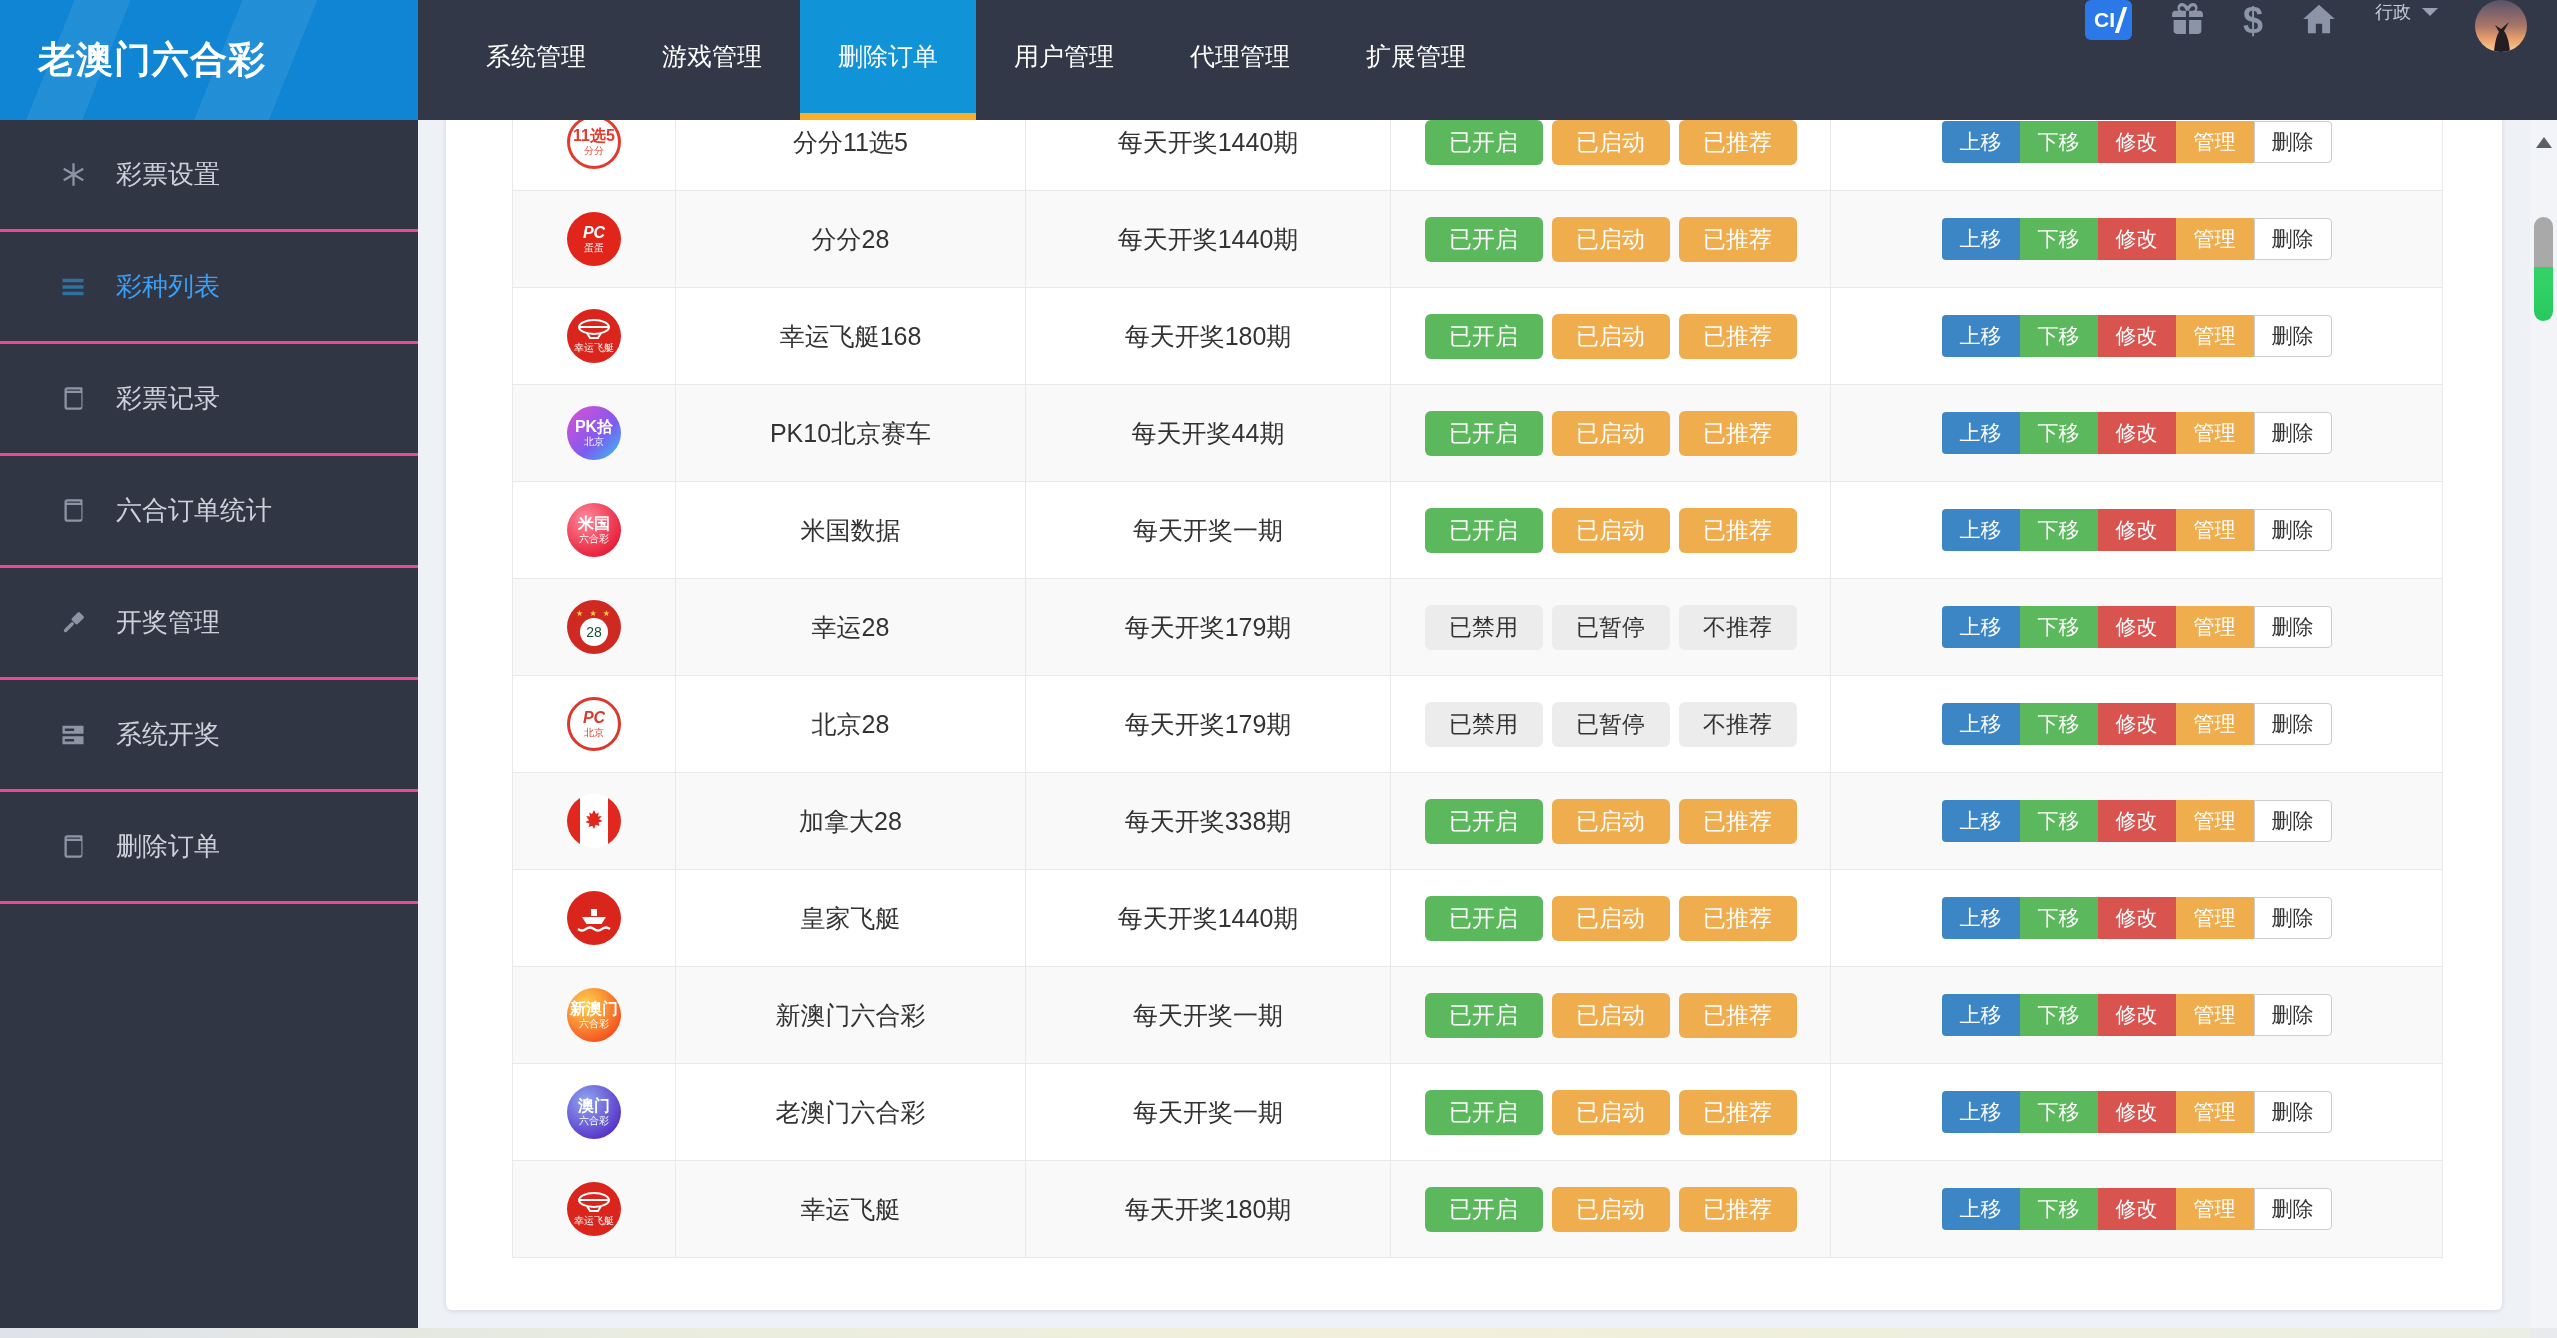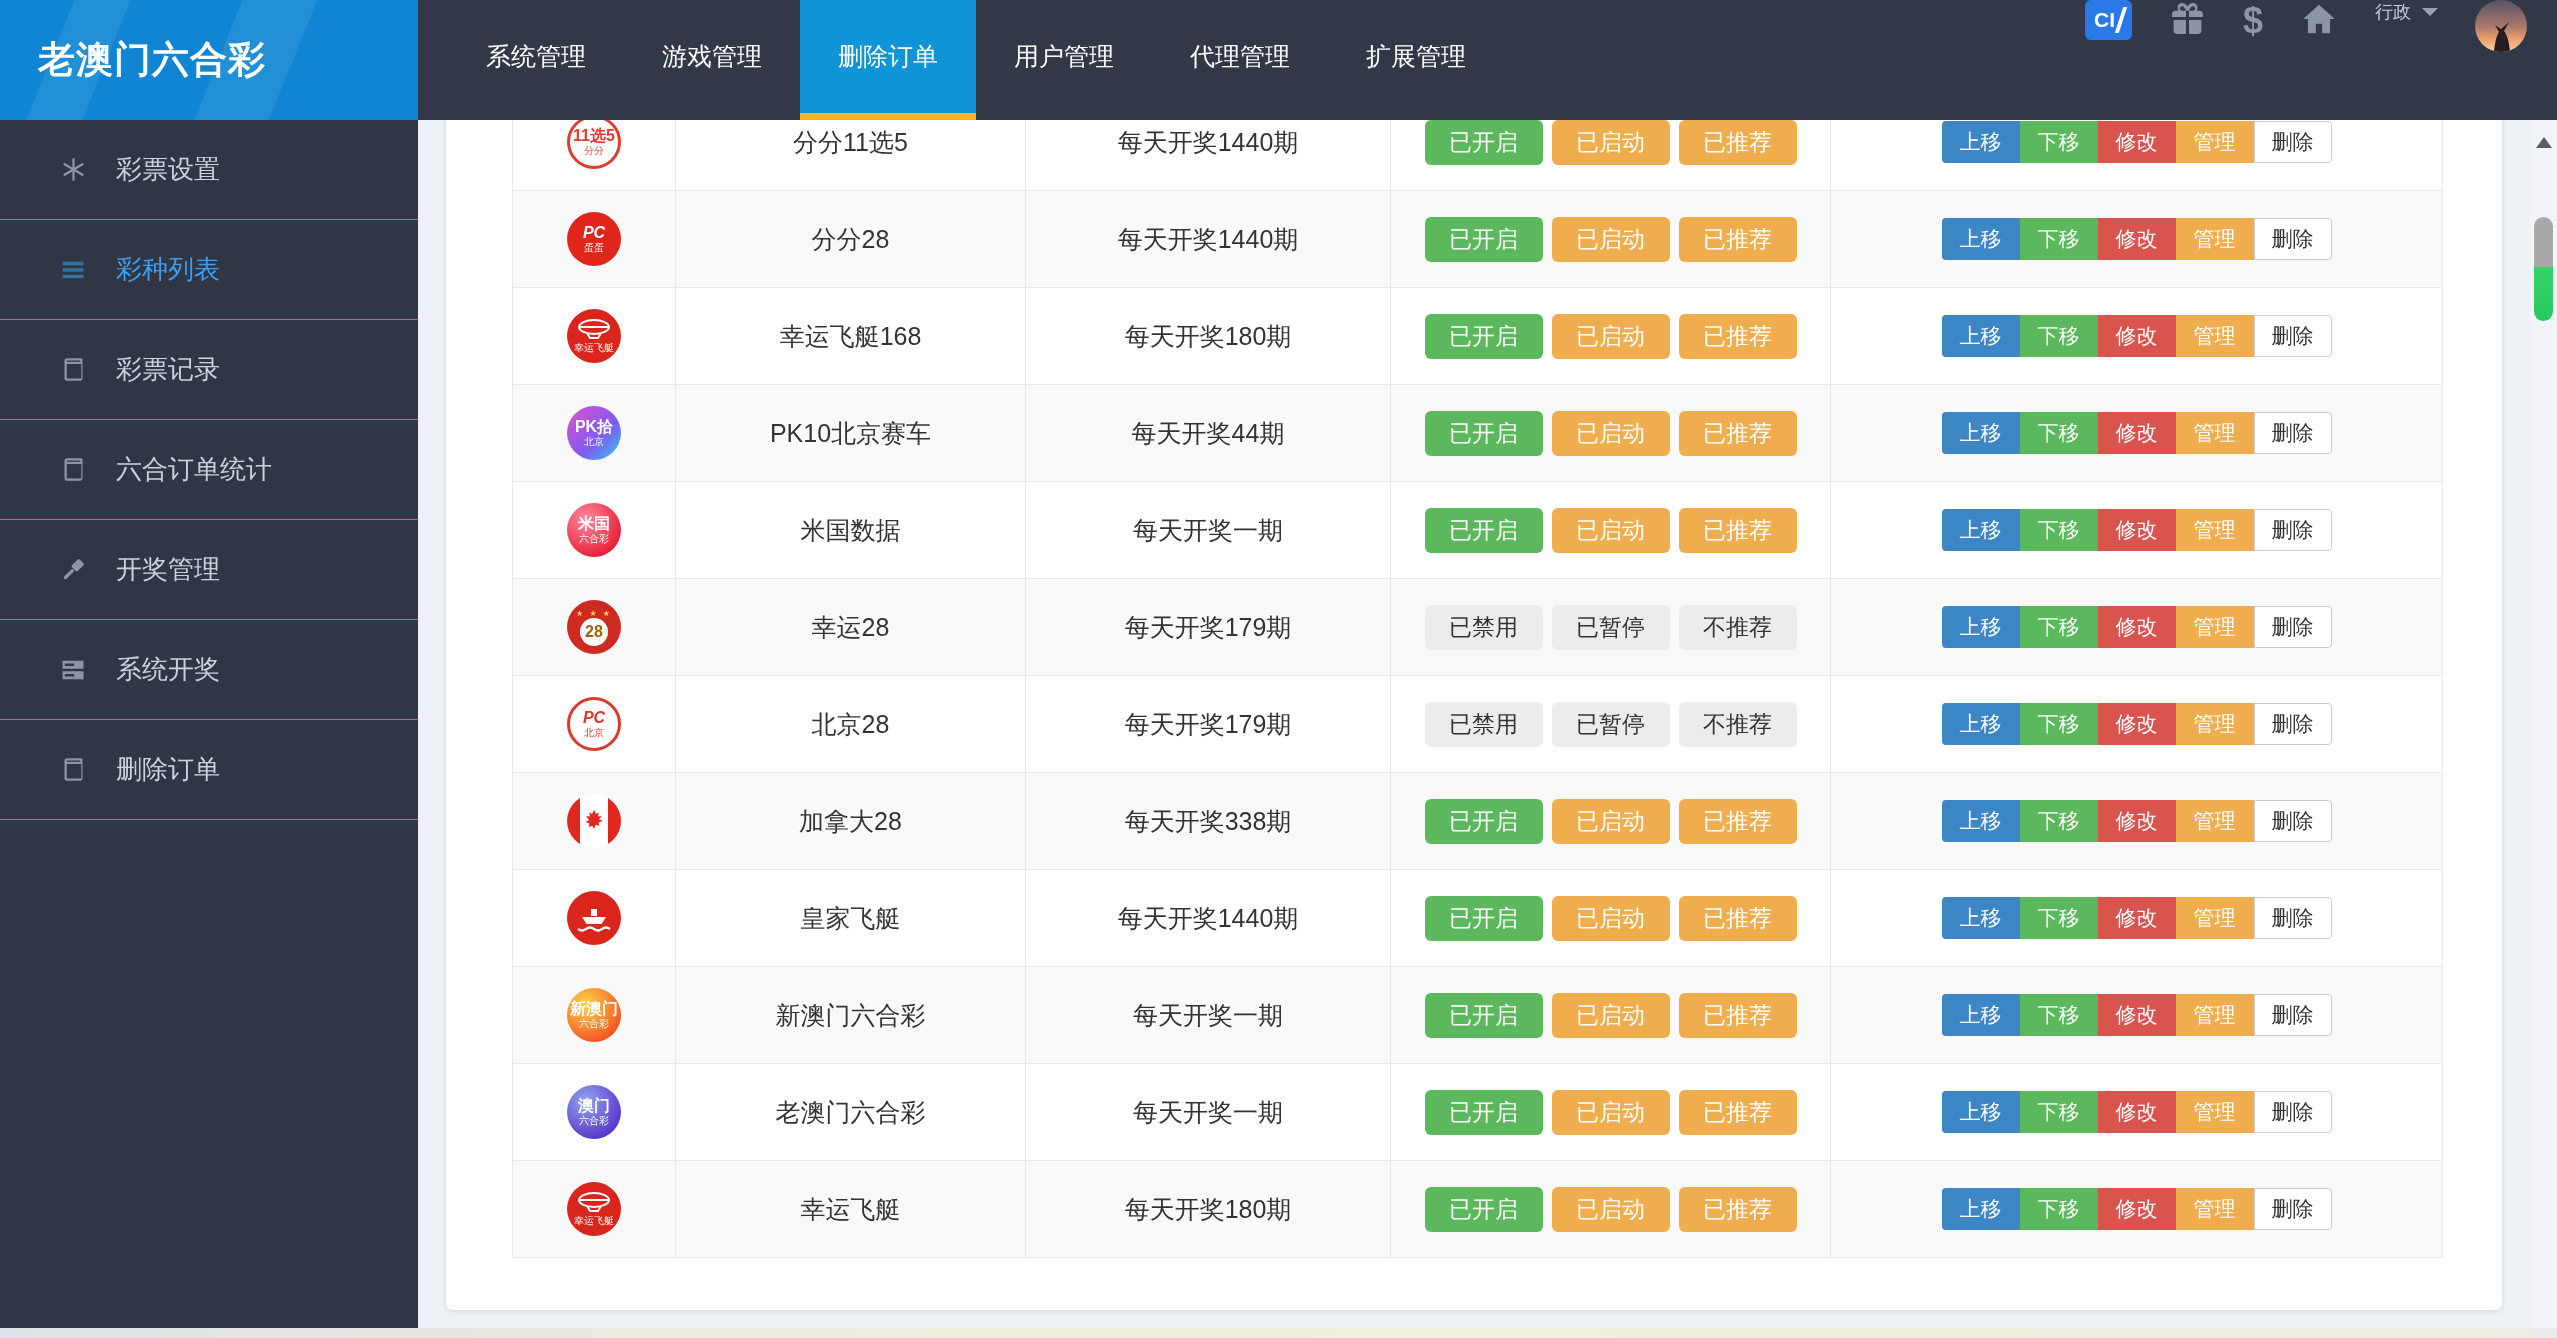--- a/index.html
+++ b/index.html
@@ -20,42 +20,42 @@
   .ci-badge .slash { display:inline-block; width:4px; height:26px; background:#fff; transform:skewX(-18deg); margin-left:4px; }
   .nav-ic { color:#8b95a7; display:flex; align-items:center; cursor:pointer; }
   .nav-ic svg { fill:#8b95a7; }
   .dollar { font-size:36px; font-weight:bold; color:#8b95a7; cursor:pointer; }
   .user { color:#c3cad6; font-size:18px; display:flex; align-items:center; gap:11px; cursor:pointer; }
   .caret { width:0; height:0; border:8px solid transparent; border-top-color:#98a1b3; margin-top:8px; }
   .avatar { width:52px; height:52px; border-radius:50%; overflow:hidden; flex:none; cursor:pointer; }
 
   
   .sidebar { position:absolute; left:0; top:120px; width:418px; height:1208px; background:#313644; z-index:10; }
-  .side-item { height:100px; display:flex; align-items:center; padding-left:56px; gap:26px; border-bottom:1px solid #ec4899; cursor:pointer; }
+  .side-item { height:112px; display:flex; align-items:center; padding-left:56px; gap:26px; border-bottom:3px solid #ec4899; cursor:pointer; }
   .sicon { width:34px; display:flex; justify-content:center; }
   .sicon svg { fill:#8d95a5; }
   .slabel { color:#ccd1da; font-size:26px; }
   .side-item.active .slabel { color:#3b9ff5; }
   .side-item.active .sicon svg { fill:#2f719f; }
 
   
   .main { position:absolute; left:418px; top:120px; right:27px; bottom:10px; background:#eef1f6; z-index:1; }
   .card { margin:-51px 28px 0 28px; background:#fff; border-radius:6px; box-shadow:0 1px 5px rgba(31,45,61,.13); padding:24px 60px 52px 66px; }
   table.lt { width:100%; border-collapse:collapse; table-layout:fixed; }
   .lt td { border:1px solid #e9e9e9; height:97px; text-align:center; vertical-align:middle; font-size:25px; color:#333; }
   .lt tr:nth-child(even) td { background:#f9f9f9; }
 
   .licon { width:54px; height:54px; border-radius:50%; display:inline-flex; flex-direction:column; align-items:center; justify-content:center; position:relative; overflow:hidden; vertical-align:middle; }
   .licon .l1 { font-weight:bold; font-size:16px; line-height:18px; }
   .licon .l2 { font-size:10px; line-height:12px; }
   .licon.italic .l1 { font-style:italic; }
   .licon.canada { background:#fff; }
   .licon.canada .band { position:absolute; top:0; bottom:0; width:13px; background:#e0281e; }
   .licon.canada .band.l { left:0; } .licon.canada .band.r { right:0; }
-  .licon .ball { width:28px; height:28px; border-radius:50%; background:#fff; color:#a16207; font-weight:bold; font-size:16px; display:flex; align-items:center; justify-content:center; }
+  .licon .ball { width:28px; height:28px; border-radius:50%; background:#fff; color:#14532d; font-weight:normal; font-size:14px; display:flex; align-items:center; justify-content:center; }
   .licon .stars { color:#ffd24a; font-size:8px; line-height:9px; letter-spacing:2px; }
 
   .badges { display:flex; gap:9px; justify-content:center; }
   .badge { min-width:118px; height:45px; line-height:45px; border-radius:6px; font-size:23px; color:#fff; padding:0 12px; cursor:pointer; }
   .badge.b-green { background:#5cb85c; }
   .badge.b-orange { background:#f0ad4e; }
   .badge.b-gray { background:#ececec; color:#333; }
 
   .btn-group { display:inline-flex; }
   .abtn { min-width:78px; height:42px; line-height:42px; font-size:21px; color:#fff; text-align:center; cursor:pointer; }

